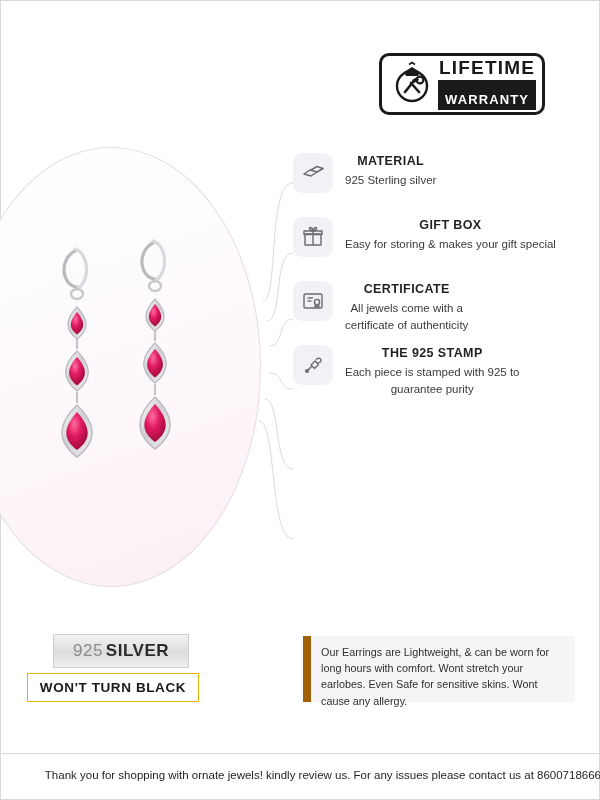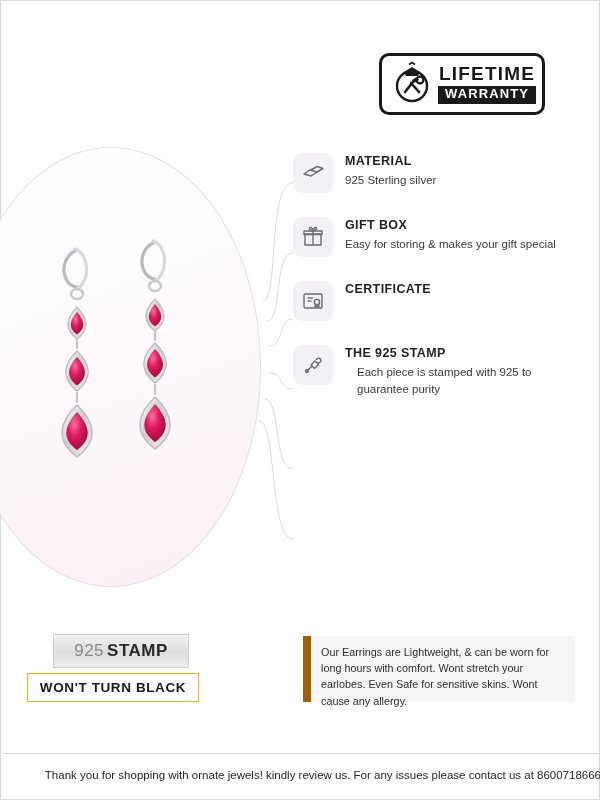--- a/index.html
+++ b/index.html
@@ -62,21 +62,21 @@
     color: #1a1a1a;
     line-height: 1;
     text-align: center;
   }
   .warranty-line2 {
     background: #1a1a1a;
     color: #ffffff;
     font-size: 13px;
     font-weight: bold;
     letter-spacing: 1.1px;
-    padding: 1px 6px 4px 6px;
+    padding: 13px 6px 4px 6px;
     line-height: 1;
     text-align: center;
   }
 
   
   .product-area {
     position: absolute;
     left: 0px;
     top: 146px;
     width: 268px;
@@ -108,20 +108,21 @@
     position: absolute;
     left: 292px;
     top: 152px;
     width: 300px;
   }
   .feature {
     display: flex;
     align-items: flex-start;
     margin-bottom: 12px;
     min-height: 52px;
+    text-align: center;
   }
   .feature-icon {
     width: 40px;
     height: 40px;
     border-radius: 9px;
     background: #f4f1f6;
     display: flex;
     align-items: center;
     justify-content: center;
     flex: none;
@@ -365,45 +366,47 @@
         <svg width="24" height="24" viewBox="0 0 24 24" fill="none" stroke="#6b6b72" stroke-width="1.4" stroke-linejoin="round">
           <rect x="3" y="5" width="18" height="14" rx="1.5"></rect>
           <path d="M6.5 9 L12 9"></path>
           <path d="M6.5 12 L10.5 12"></path>
           <circle cx="16" cy="13" r="2.6"></circle>
           <path d="M14.4 15 L14 18 L16 17 L18 18 L17.6 15"></path>
         </svg>
       </div>
       <div class="feature-text">
         <div class="feature-title">CERTIFICATE</div>
+        <div class="feature-desc" style="white-space:pre-line;">All jewels come with a
+certificate of authenticity</div>
       </div>
     </div>
 
 
     <div class="feature">
       <div class="feature-icon">
         <svg width="24" height="24" viewBox="0 0 24 24" fill="none" stroke="#6b6b72" stroke-width="1.4" stroke-linejoin="round">
           <path d="M5 19 L11 13"></path>
           <path d="M10 12 L14 8 L17.5 11.5 L13.5 15.5 Z"></path>
           <path d="M15 7 C 17 4, 20 5, 20 7.5 C 20 9.5, 17.5 10, 16.5 9.5"></path>
           <circle cx="6" cy="18" r="1.4"></circle>
         </svg>
       </div>
       <div class="feature-text">
         <div class="feature-title">THE 925 STAMP</div>
-        <div class="feature-desc" style="white-space:pre-line;margin-left:12px;">Each piece is stamped with 925 to
+        <div class="feature-desc" style="white-space:pre-line;">Each piece is stamped with 925 to
 guarantee purity</div>
       </div>
     </div>
 
   </div>
 
   <div class="silver-badge">
     <span class="num">925</span>
-    <span class="word">STAMP</span>
+    <span class="word">SILVER</span>
   </div>
 
   <div class="black-badge">WON'T TURN BLACK</div>
 
   <div class="note-box">Our Earrings are Lightweight, &amp; can be worn for long hours with comfort. Wont stretch your earlobes. Even Safe for sensitive skins. Wont cause any allergy.</div>
 
   <div class="footer-rule"></div>
   <div class="footer-text">Thank you for shopping with ornate jewels! kindly review us. For any issues please contact us at 8600718666</div>
 
 </div>

